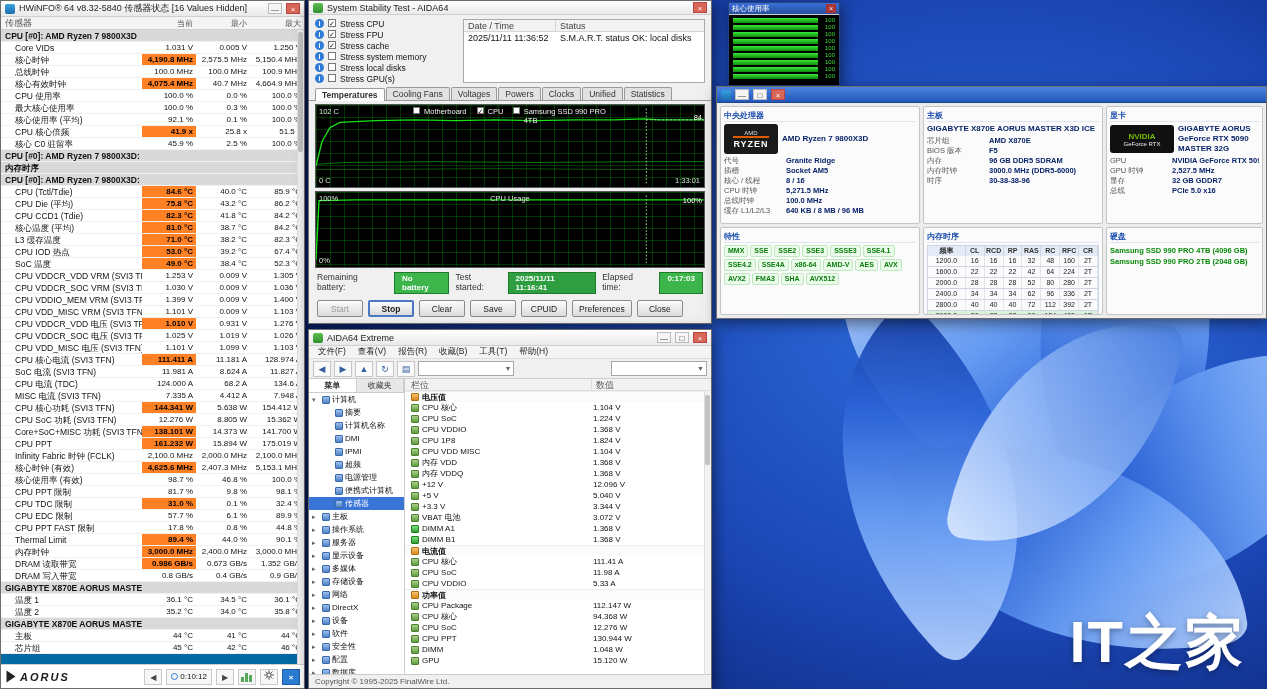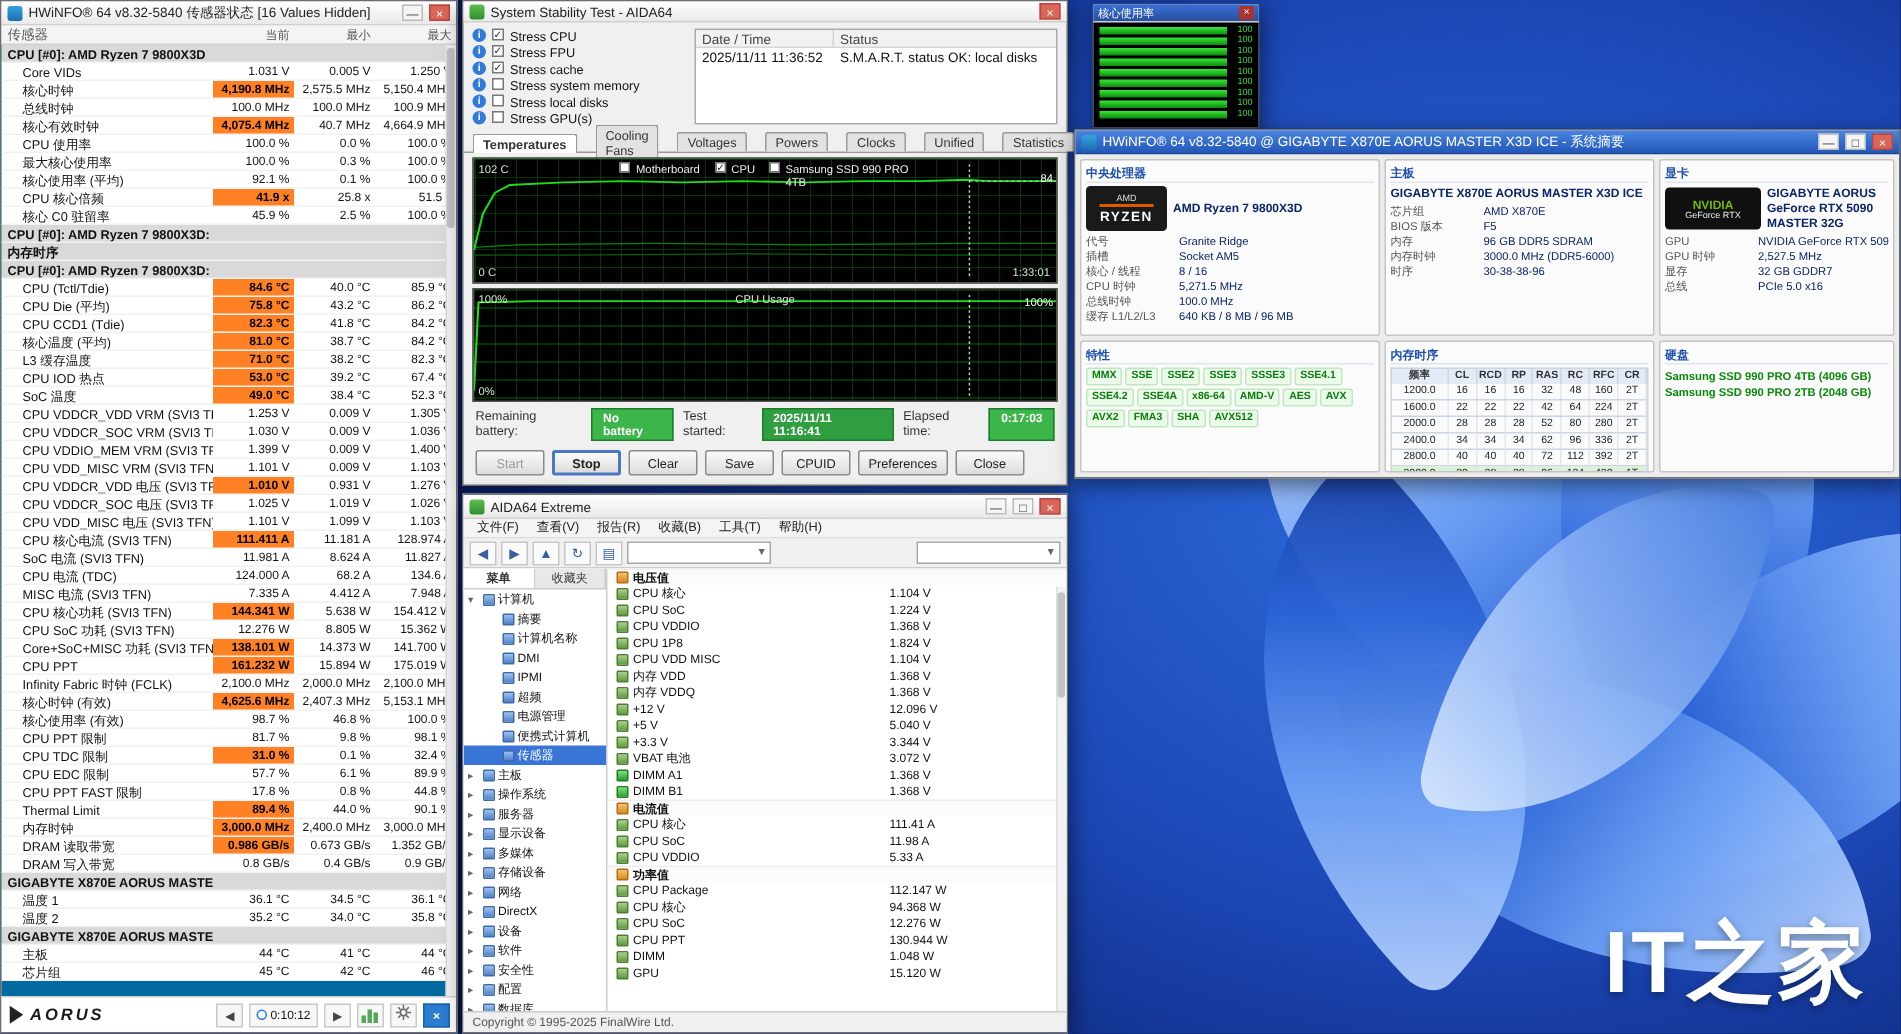--- a/index.html
+++ b/index.html
@@ -69,21 +69,21 @@
   .box{width:8px;height:8px;border:1px solid #777;background:#fff;font-size:7px;line-height:8px;text-align:center;color:#222}
   .chk-row.on .box::after{content:"✓"}
   .chk-lbl{font-size:8.5px}
   .log-panel{flex:1;border:1px solid #a9a9a9;background:#fff;height:64px;overflow:hidden}
   .log-head{display:flex;background:#f2f2f2;border-bottom:1px solid #d5d5d5;height:12px;line-height:12px;color:#444}
   .log-head .lh-time{width:92px;padding-left:4px;border-right:1px solid #d5d5d5}
   .log-head .lh-status{flex:1;padding-left:4px}
   .log-row{display:flex;height:12px;line-height:12px}
   .log-row .lt{width:92px;padding-left:4px;overflow:hidden;white-space:nowrap}
   .log-row .ls{flex:1;padding-left:4px;overflow:hidden;white-space:nowrap}
-  .tabbar{display:flex;align-items:center;height:15px;border-bottom:1px solid #9a9a9a;padding:0 6px;gap:12px}
+  .tabbar{display:flex;align-items:center;height:15px;border-bottom:1px solid #9a9a9a;padding:0 6px;gap:1px}
   .tab{padding:1px 6px;font-size:8.5px;border:1px solid #9a9a9a;border-bottom:none;background:#e2e2e2;border-radius:2px 2px 0 0;color:#333}
   .tab.active{background:#fff;font-weight:bold;position:relative;top:1px}
   .graph{position:relative;margin:3px 6px 0 6px;background:#000;border:1px solid #555;
     background-image:repeating-linear-gradient(to right,rgba(0,150,0,.35) 0 1px,transparent 1px 14px),
                      repeating-linear-gradient(to bottom,rgba(0,150,0,.35) 0 1px,transparent 1px 12px)}
   .graph svg{position:absolute;inset:0;width:100%;height:100%}
   .g1{height:94px}
   .g2{height:86px}
   .glabel{position:absolute;color:#cfe8cf;font-size:7.5px;z-index:2}
   .gl-tl{left:3px;top:2px}.gl-bl{left:3px;bottom:2px}
@@ -161,21 +161,21 @@
   .cpu-top{display:flex;gap:4px;align-items:center;margin-bottom:2px}
   .ryzen-badge{width:54px;height:30px;background:#1a1a1a;border-radius:3px;color:#fff;display:flex;flex-direction:column;align-items:center;justify-content:center;flex:0 0 auto}
   .ryzen-badge .rb1{font-size:6px;color:#ddd}
   .ryzen-badge .rb2{font-size:9px;font-weight:bold;letter-spacing:1px;border-top:2px solid #e05a00;padding-top:1px}
   .nv-badge{width:64px;height:28px;background:#101010;border-radius:3px;color:#76b900;display:flex;flex-direction:column;align-items:center;justify-content:center;flex:0 0 auto}
   .nv-badge .nb1{font-size:8px;font-weight:bold}
   .nv-badge .nb2{font-size:6px;color:#eee}
   .sum-name{font-size:8px;font-weight:bold;color:#0a246a;line-height:10px}
   .kv{display:flex;line-height:10px}
   .kv .k{width:62px;color:#555;font-size:7.5px;white-space:nowrap}
-  .kv .v{flex:1;color:#0a246a;font-weight:normal;font-size:7.5px;white-space:nowrap;overflow:hidden}
+  .kv .v{flex:1;color:#0a246a;font-weight:bold;font-size:7.5px;white-space:nowrap;overflow:hidden}
   .chips{display:flex;flex-wrap:wrap;gap:2px}
   .chip{font-size:7px;color:#0c7c0c;background:#eafbea;border:1px solid #bfe8bf;padding:0 3px;line-height:10px;border-radius:2px;font-weight:bold}
   .tt-head{display:flex;background:#e4ebf7;border:1px solid #cdd5e2;border-bottom:none}
   .tt-h{width:19px;font-size:7px;text-align:center;font-weight:bold;color:#333;border-right:1px solid #cdd5e2;line-height:10px}
   .tt-h:first-child{width:38px}
   .tt-row{display:flex;border:1px solid #cdd5e2;border-top:none}
   .tt-c{width:19px;font-size:7px;text-align:center;color:#222;border-right:1px solid #e2e7ef;line-height:10px}
   .tt-c:first-child{width:38px}
   .tt-row.expo{background:#d9f2d9}
   .drive-line{font-size:7.5px;color:#0a8a0a;font-weight:bold;line-height:11px;white-space:nowrap;overflow:hidden}
@@ -808,20 +808,24 @@
             <span class="tl">配置</span>
           </div>
           <div class="tree-row parent">
             <span class="tw"></span>
             <span class="ti"></span>
             <span class="tl">数据库</span>
           </div>
       </div>
     </div>
     <div class="alist">
+      <div class="alist-head">
+        <span class="ah-f">栏位</span>
+        <span class="ah-v">数值</span>
+      </div>
       <div class="aida-rows">
         <div class="aida-row sect">
             <span class="ar-ico"></span>
             <span class="ar-name">电压值</span>
             <span class="ar-val"></span>
           </div>
           <div class="aida-row">
             <span class="ar-ico"></span>
             <span class="ar-name">CPU 核心</span>
             <span class="ar-val">1.104 V</span>
@@ -1011,21 +1015,20 @@
           <div class="bar" style="width: 100%;"></div>
         </div>
         <span class="bar-val">100</span>
       </div>
   </div>
 </div>
 
 <div class="window win-e">
   <div class="titlebar blue">
     <span class="app-ico hw-ico"></span>
-    <span class="title-text">HWiNFO® 64 v8.32-5840 @ GIGABYTE X870E AORUS MASTER X3D ICE - 系统摘要</span>
     <span class="cap">—</span>
     <span class="cap">□</span>
     <span class="cap close">×</span>
   </div>
   <div class="sum-body">
 
     <div class="sum-card">
       <div class="sum-sect">中央处理器</div>
       <div class="cpu-top">
         <div class="ryzen-badge">

